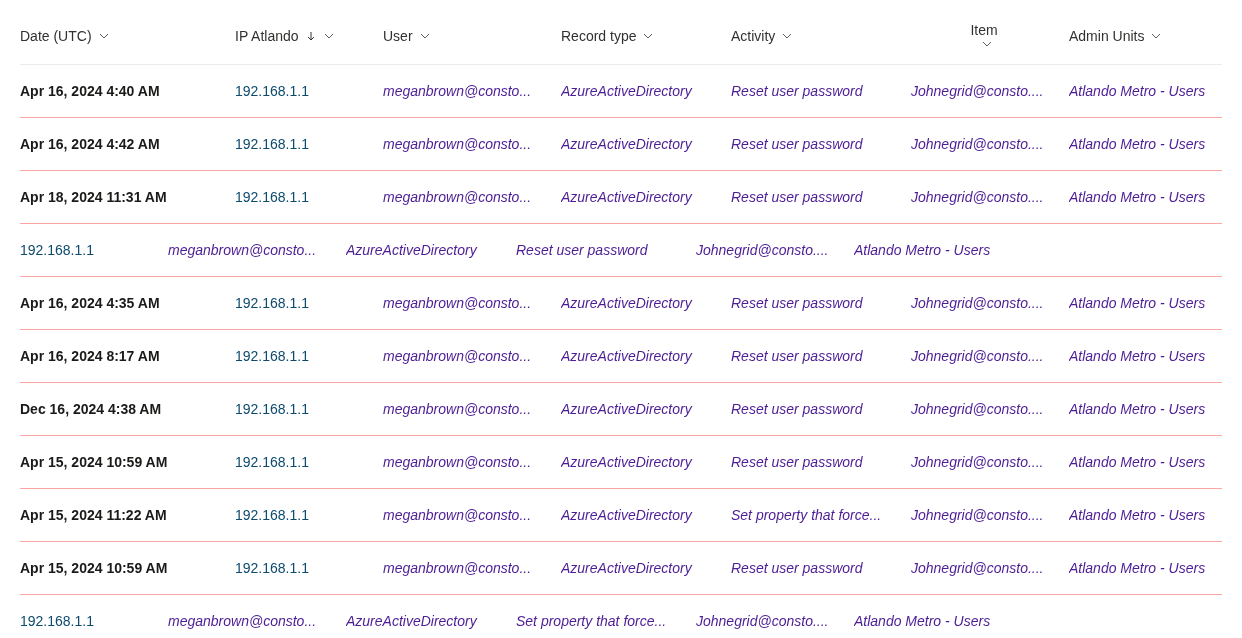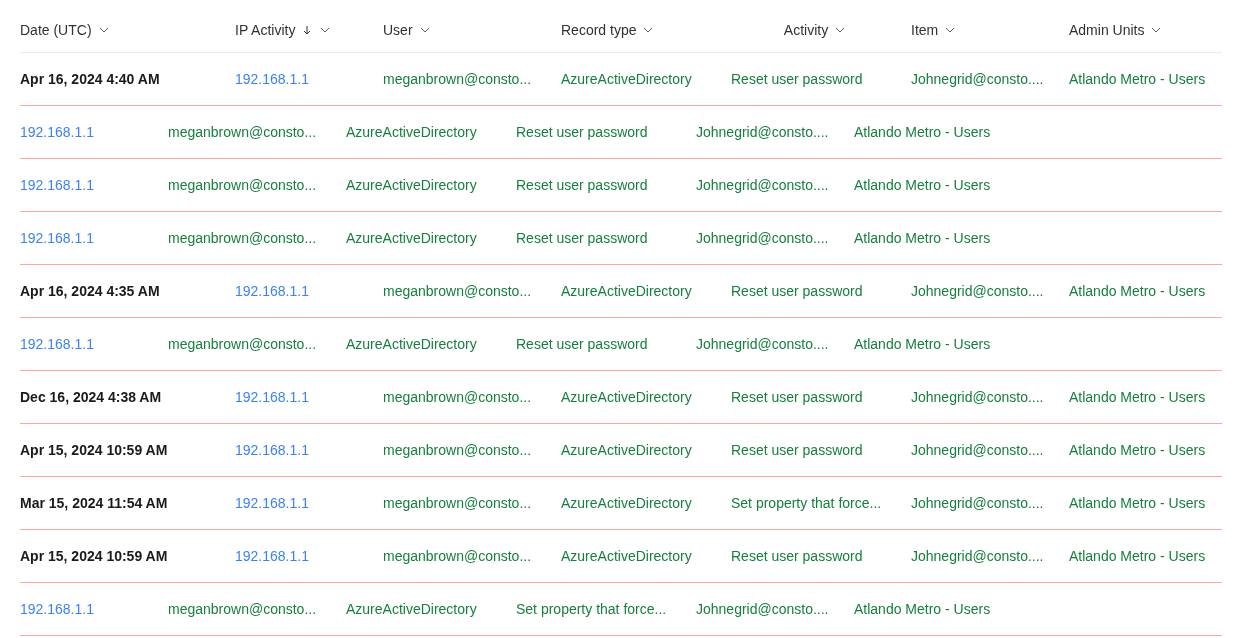--- a/index.html
+++ b/index.html
@@ -33,22 +33,22 @@
     .col {
       padding-right: 12px;
       overflow: hidden;
       text-overflow: ellipsis;
       white-space: nowrap;
     }
     .col-date { width: 215px; flex-shrink: 0; }
     .col-ip { width: 148px; flex-shrink: 0; }
     .col-user { width: 178px; flex-shrink: 0; }
     .col-record { width: 170px; flex-shrink: 0; }
-    .col-activity { width: 180px; flex-shrink: 0; justify-content: center; }
-    .col-item { width: 158px; flex-shrink: 0; }
+    .col-activity { width: 180px; flex-shrink: 0; }
+    .col-item { width: 158px; flex-shrink: 0; flex-direction: column; }
     .col-admin { flex: 1; min-width: 0; }
     .header-cell {
       font-weight: 400;
       color: #323130;
       display: flex;
       align-items: center;
       cursor: pointer;
     }
     .header-label {
       white-space: nowrap;
@@ -69,44 +69,45 @@
     }
     .sort-arrow svg {
       width: 12px;
       height: 12px;
     }
     .cell-date {
       font-weight: 600;
       color: #1b1a19;
     }
     .cell-ip {
-      color: #3b82f6;
+      color: #0c4a6e;
     }
     .cell-text {
-      color: #15803d;
+      color: #4c1d95;
+      font-style: italic;
     }
   </style>
 </head>
 <body>
 
 <div class="table">
 
   <div class="header-row">
 
     <div class="col col-date header-cell">
       <span class="header-label">Date (UTC)</span>
       <span class="chevron">
         <svg viewBox="0 0 12 12" fill="none" stroke="#605e5c" stroke-width="1">
             <path d="M2 4 L6 8 L10 4"></path>
           </svg>
       </span>
     </div>
 
     <div class="col col-ip header-cell">
-      <span class="header-label">IP Activity</span>
+      <span class="header-label">IP Atlando</span>
       <span class="sort-arrow">
         <svg viewBox="0 0 12 12" fill="none" stroke="#323130" stroke-width="1">
             <path d="M6 2 L6 10 M3 7 L6 10 L9 7"></path>
           </svg>
       </span>
       <span class="chevron">
         <svg viewBox="0 0 12 12" fill="none" stroke="#605e5c" stroke-width="1">
             <path d="M2 4 L6 8 L10 4"></path>
           </svg>
       </span>
@@ -163,28 +164,30 @@
       <div class="data-row">
         <div class="col col-date cell-date">Apr 16, 2024 4:40 AM</div>
         <div class="col col-ip cell-ip">192.168.1.1</div>
         <div class="col col-user cell-text">meganbrown@consto...</div>
         <div class="col col-record cell-text">AzureActiveDirectory</div>
         <div class="col col-activity cell-text">Reset user password</div>
         <div class="col col-item cell-text">Johnegrid@consto....</div>
         <div class="col col-admin cell-text">Atlando Metro - Users</div>
       </div>
       <div class="data-row">
-        <div class="col col-ip cell-ip">192.168.1.1</div>
-        <div class="col col-user cell-text">meganbrown@consto...</div>
-        <div class="col col-record cell-text">AzureActiveDirectory</div>
-        <div class="col col-activity cell-text">Reset user password</div>
-        <div class="col col-item cell-text">Johnegrid@consto....</div>
-        <div class="col col-admin cell-text">Atlando Metro - Users</div>
-      </div>
-      <div class="data-row">
+        <div class="col col-date cell-date">Apr 16, 2024 4:42 AM</div>
+        <div class="col col-ip cell-ip">192.168.1.1</div>
+        <div class="col col-user cell-text">meganbrown@consto...</div>
+        <div class="col col-record cell-text">AzureActiveDirectory</div>
+        <div class="col col-activity cell-text">Reset user password</div>
+        <div class="col col-item cell-text">Johnegrid@consto....</div>
+        <div class="col col-admin cell-text">Atlando Metro - Users</div>
+      </div>
+      <div class="data-row">
+        <div class="col col-date cell-date">Apr 18, 2024 11:31 AM</div>
         <div class="col col-ip cell-ip">192.168.1.1</div>
         <div class="col col-user cell-text">meganbrown@consto...</div>
         <div class="col col-record cell-text">AzureActiveDirectory</div>
         <div class="col col-activity cell-text">Reset user password</div>
         <div class="col col-item cell-text">Johnegrid@consto....</div>
         <div class="col col-admin cell-text">Atlando Metro - Users</div>
       </div>
       <div class="data-row">
         <div class="col col-ip cell-ip">192.168.1.1</div>
         <div class="col col-user cell-text">meganbrown@consto...</div>
@@ -196,20 +199,21 @@
       <div class="data-row">
         <div class="col col-date cell-date">Apr 16, 2024 4:35 AM</div>
         <div class="col col-ip cell-ip">192.168.1.1</div>
         <div class="col col-user cell-text">meganbrown@consto...</div>
         <div class="col col-record cell-text">AzureActiveDirectory</div>
         <div class="col col-activity cell-text">Reset user password</div>
         <div class="col col-item cell-text">Johnegrid@consto....</div>
         <div class="col col-admin cell-text">Atlando Metro - Users</div>
       </div>
       <div class="data-row">
+        <div class="col col-date cell-date">Apr 16, 2024 8:17 AM</div>
         <div class="col col-ip cell-ip">192.168.1.1</div>
         <div class="col col-user cell-text">meganbrown@consto...</div>
         <div class="col col-record cell-text">AzureActiveDirectory</div>
         <div class="col col-activity cell-text">Reset user password</div>
         <div class="col col-item cell-text">Johnegrid@consto....</div>
         <div class="col col-admin cell-text">Atlando Metro - Users</div>
       </div>
       <div class="data-row">
         <div class="col col-date cell-date">Dec 16, 2024 4:38 AM</div>
         <div class="col col-ip cell-ip">192.168.1.1</div>
@@ -222,21 +226,21 @@
       <div class="data-row">
         <div class="col col-date cell-date">Apr 15, 2024 10:59 AM</div>
         <div class="col col-ip cell-ip">192.168.1.1</div>
         <div class="col col-user cell-text">meganbrown@consto...</div>
         <div class="col col-record cell-text">AzureActiveDirectory</div>
         <div class="col col-activity cell-text">Reset user password</div>
         <div class="col col-item cell-text">Johnegrid@consto....</div>
         <div class="col col-admin cell-text">Atlando Metro - Users</div>
       </div>
       <div class="data-row">
-        <div class="col col-date cell-date">Mar 15, 2024 11:54 AM</div>
+        <div class="col col-date cell-date">Apr 15, 2024 11:22 AM</div>
         <div class="col col-ip cell-ip">192.168.1.1</div>
         <div class="col col-user cell-text">meganbrown@consto...</div>
         <div class="col col-record cell-text">AzureActiveDirectory</div>
         <div class="col col-activity cell-text">Set property that force...</div>
         <div class="col col-item cell-text">Johnegrid@consto....</div>
         <div class="col col-admin cell-text">Atlando Metro - Users</div>
       </div>
       <div class="data-row">
         <div class="col col-date cell-date">Apr 15, 2024 10:59 AM</div>
         <div class="col col-ip cell-ip">192.168.1.1</div>

